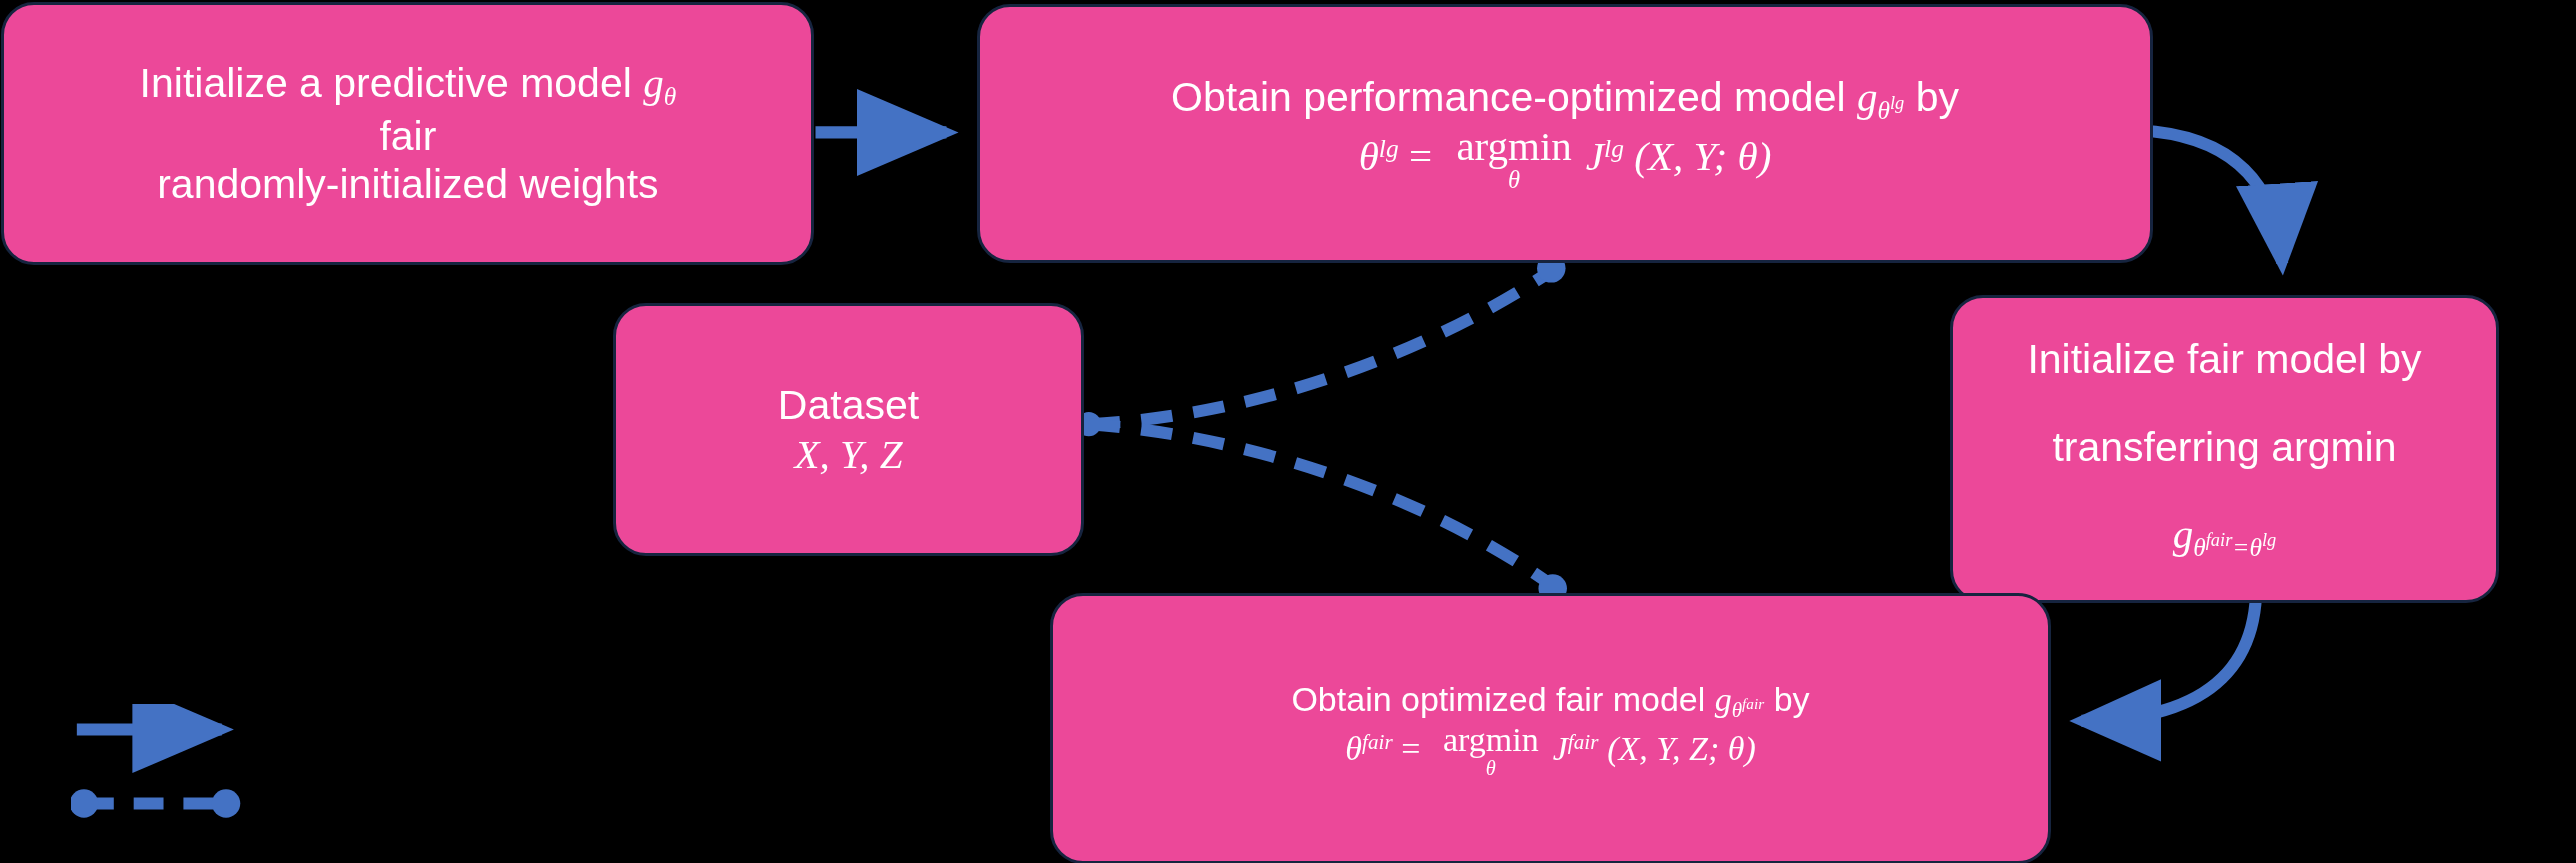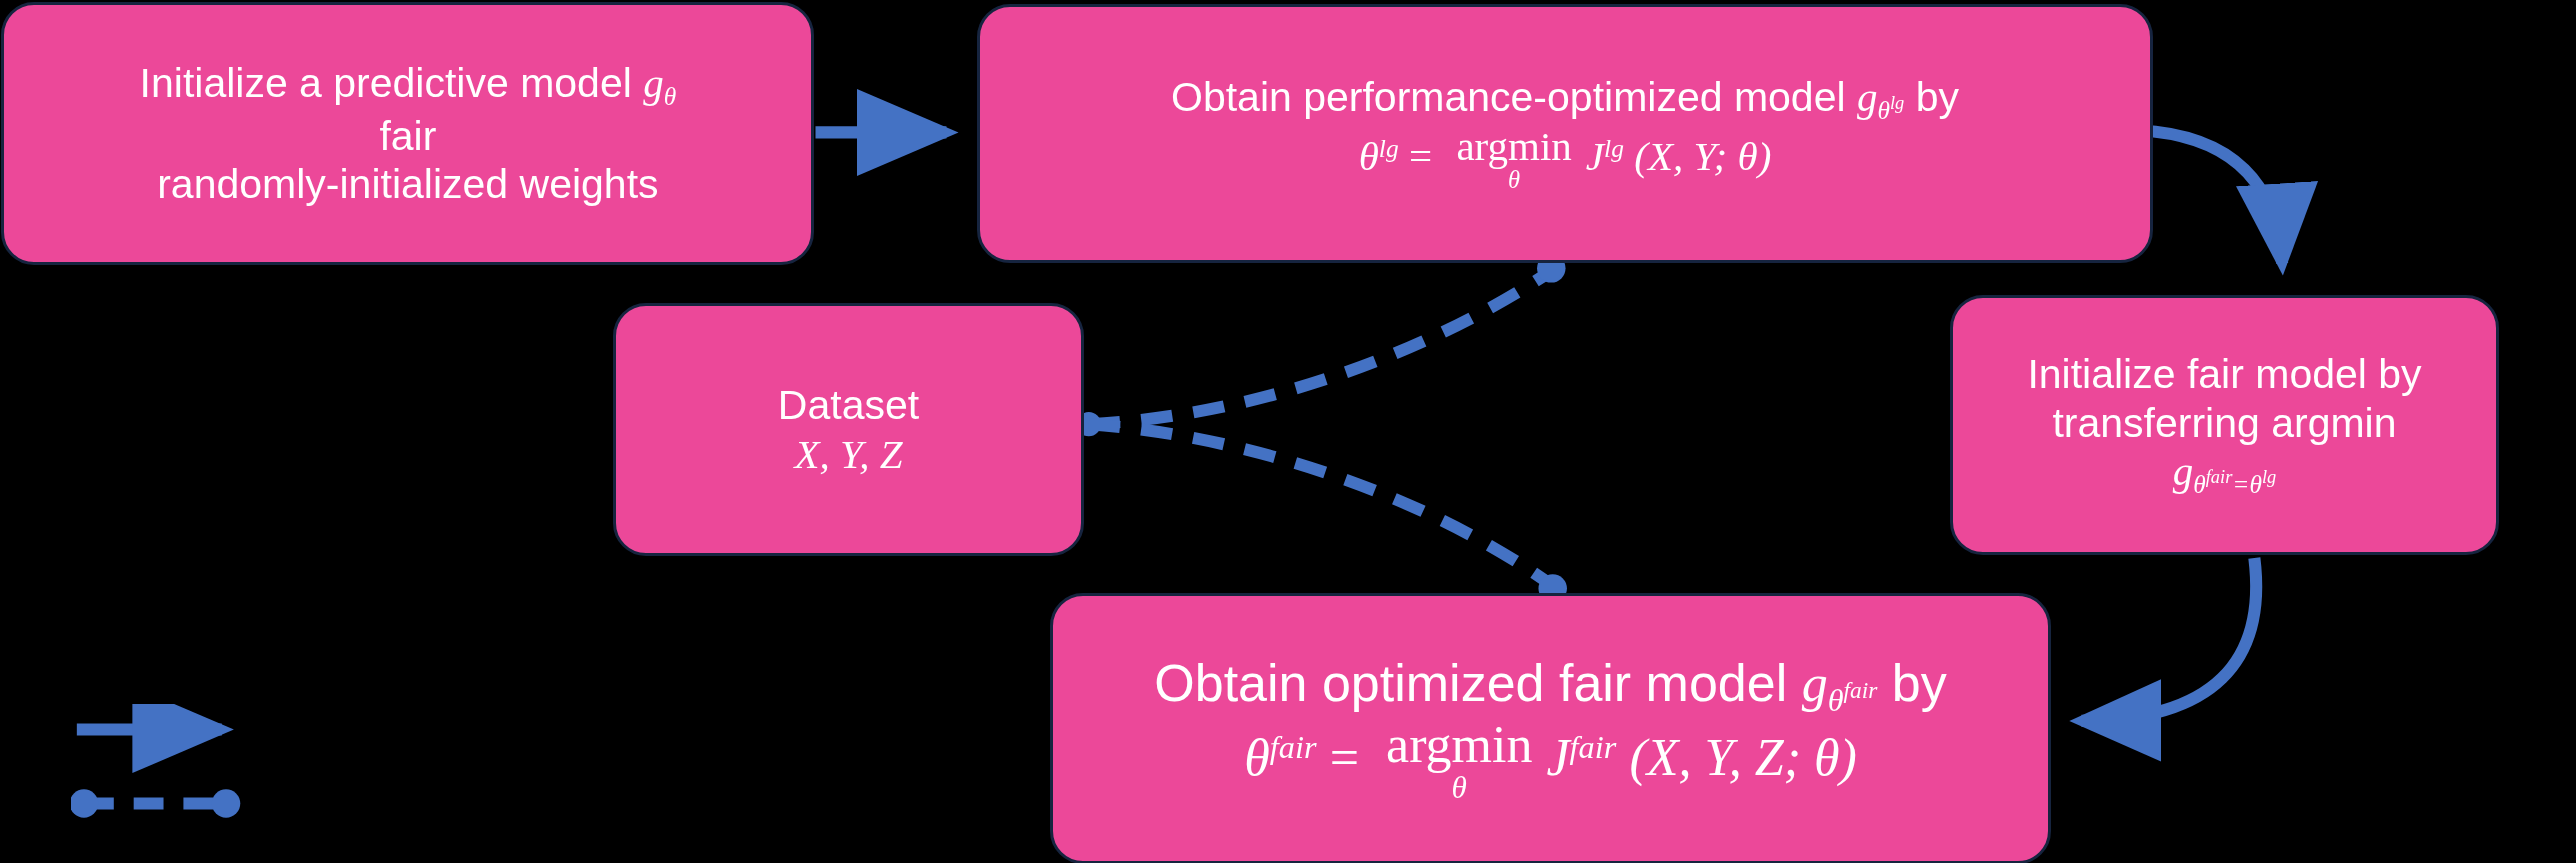--- a/index.html
+++ b/index.html
@@ -41,22 +41,22 @@
     padding: 7.1px 17px;
   }
   .node .ln {
     display: block;
     white-space: nowrap;
   }
   
   #node-init      { left: 1.4px;    top: 2.1px;    width: 813px; height: 263px; font-size: 41px; }
   #node-perf      { left: 977px; top: 3.6px;    width: 1176px; height: 259px; font-size: 41px; }
   #node-dataset   { left: 613px;  top: 295px;  width: 471px;  height: 253px; font-size: 41px; margin-top: 8px; }
-  #node-transfer  { left: 1950px; top: 295px;  width: 549px;  height: 260px; font-size: 41px; }
-  #node-fair      { left: 1050px; top: 593px;  width: 1001px; height: 271px; font-size: 52px; text-align: right; }
+  #node-transfer  { left: 1950px; top: 295px;  width: 549px;  height: 308px; font-size: 41px; gap: 39px; }
+  #node-fair      { left: 1050px; top: 593px;  width: 1001px; height: 271px; font-size: 34px; text-align: right; }
 
   
   .mi {
     font-family: "Liberation Serif", serif;
     font-style: italic;
   }
   .mr {
     font-family: "Liberation Serif", serif;
     font-style: normal;
   }

